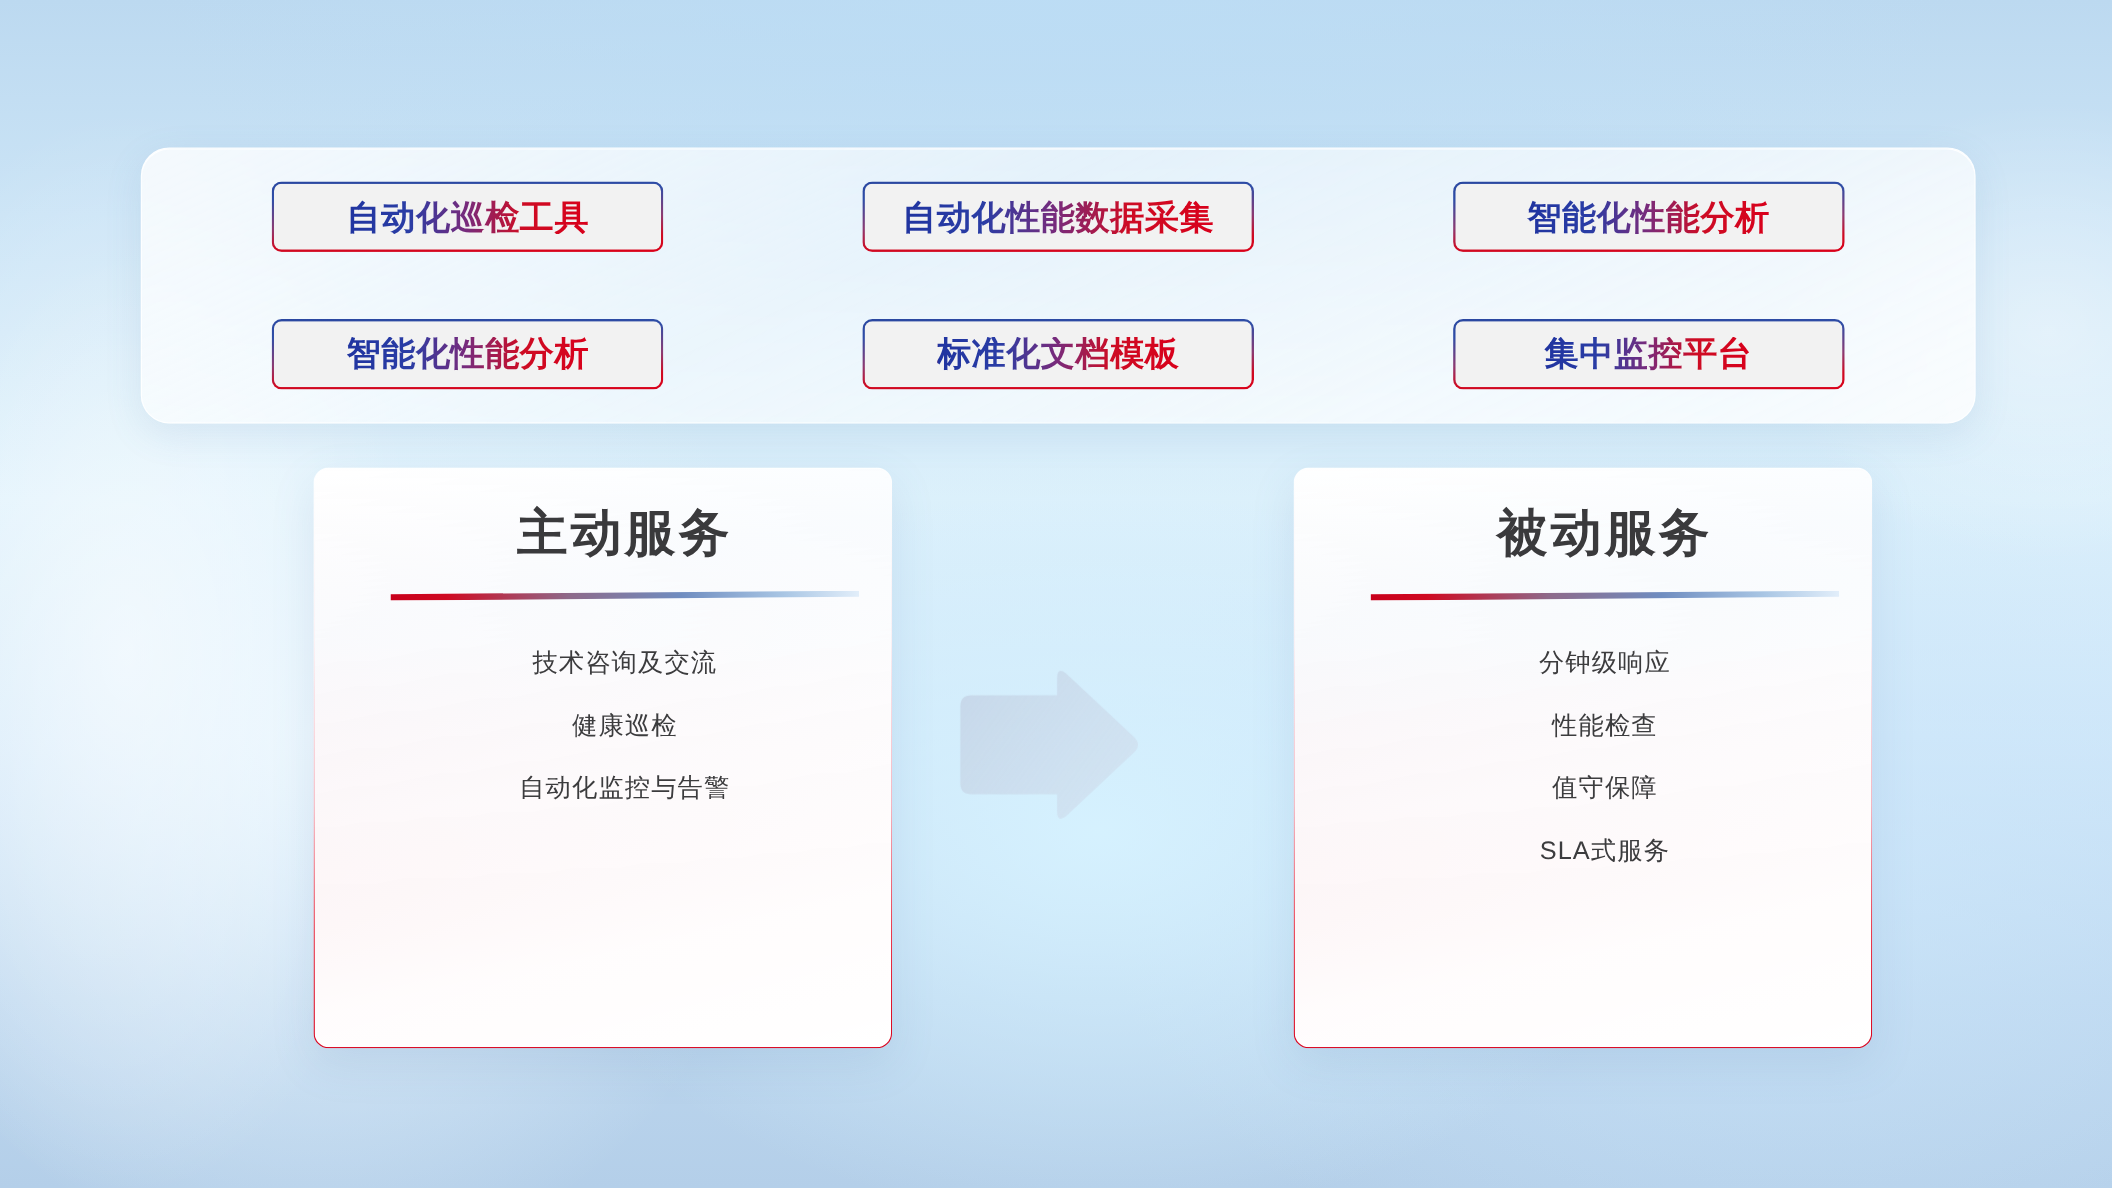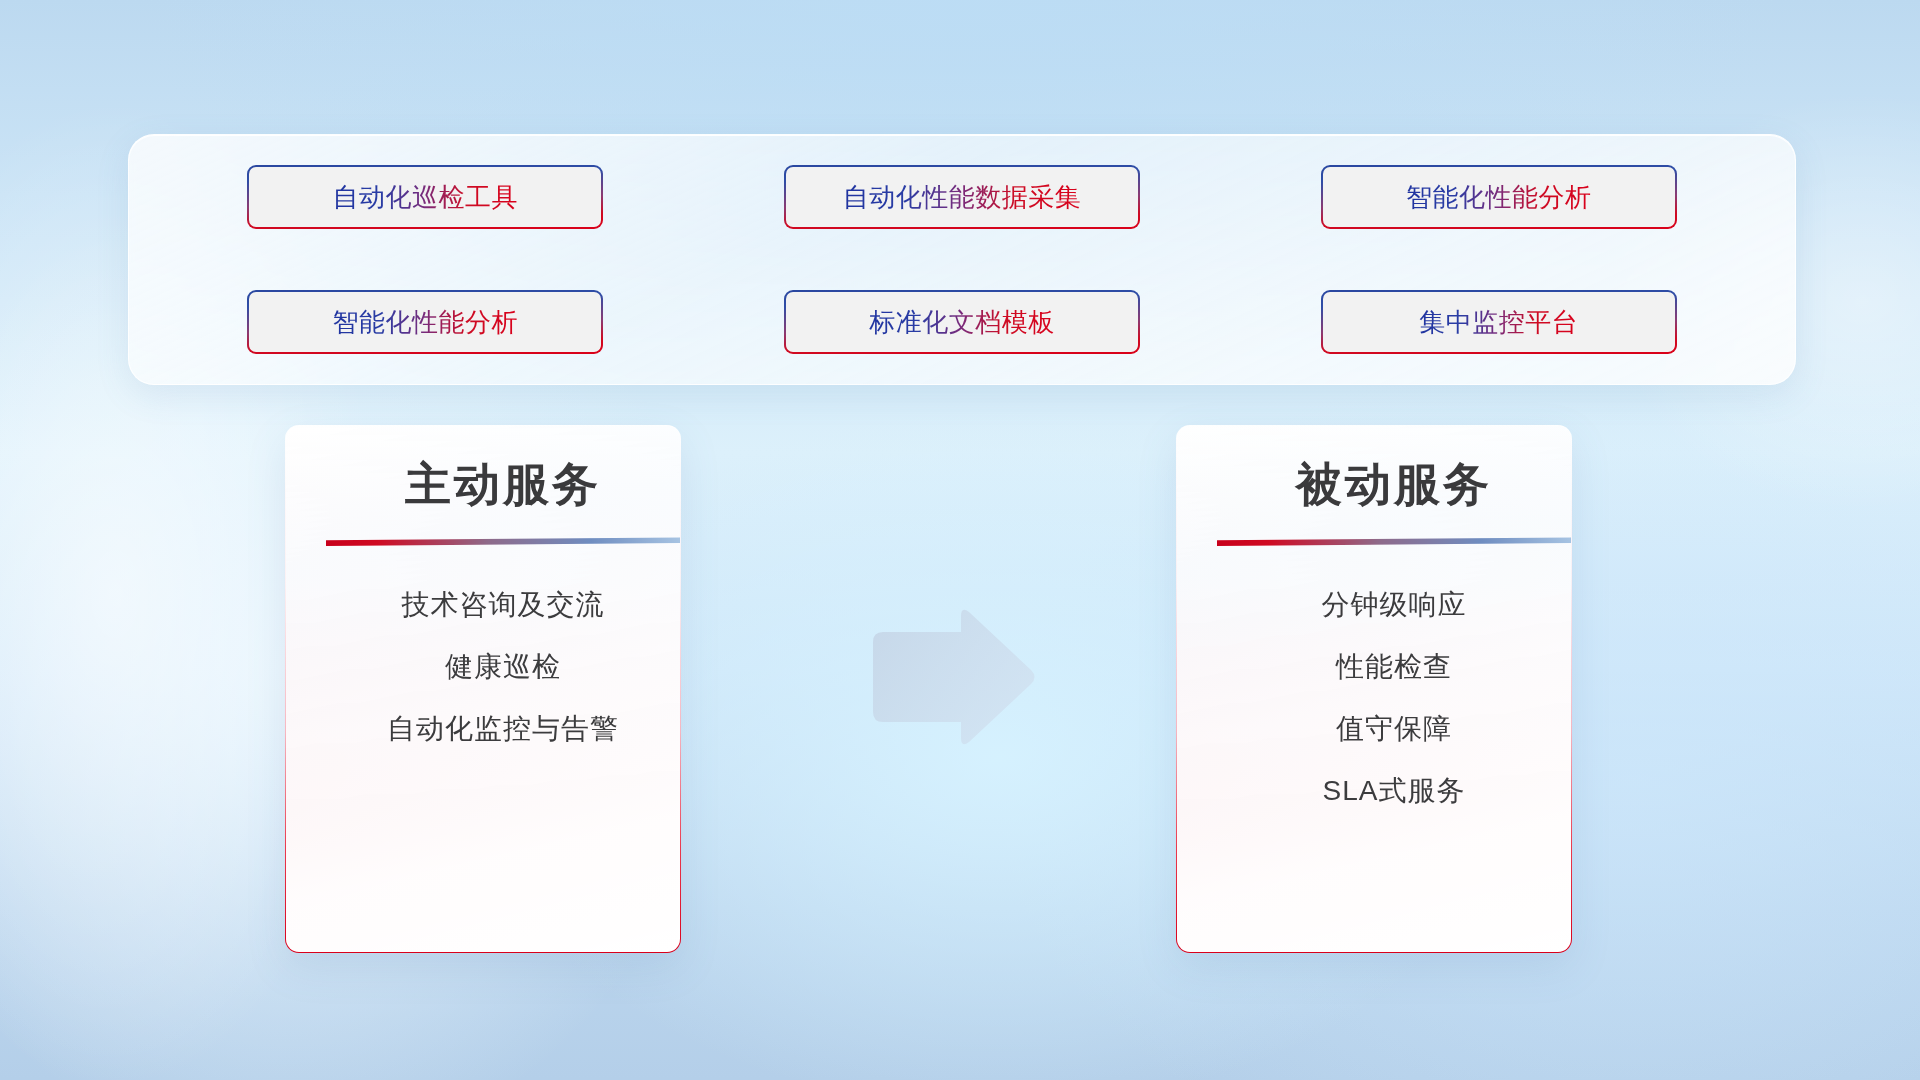--- a/index.html
+++ b/index.html
@@ -71,22 +71,22 @@
     background:
       linear-gradient(#f2f2f2, #f2f2f2) padding-box,
       linear-gradient(178deg, #2a47a0 0%, #2f4da6 22%, #8b3a72 56%, #cf0a22 80%, #da0018 100%) border-box;
     border: 2px solid transparent;
     display: flex;
     align-items: center;
     justify-content: center;
     box-sizing: border-box;
   }
   .pill-label {
-    font-size: 26px;
-    font-weight: 400;
+    font-size: 31px;
+    font-weight: 700;
     letter-spacing: 0.5px;
     line-height: 1;
     background: linear-gradient(90deg, #2034a0 0%, #2a3da5 26%, #7a2a7a 50%, #cd0c24 72%, #d9001b 100%);
     -webkit-background-clip: text;
     background-clip: text;
     color: transparent;
     -webkit-text-fill-color: transparent;
     white-space: nowrap;
   }
 
@@ -96,21 +96,21 @@
     left: 869px;
     top: 608px;
     width: 170px;
     height: 140px;
   }
   .arrow-wrap svg { display: block; width: 170px; height: 140px; }
 
   
   .card {
     position: absolute;
-    width: 396px;
+    width: 526px;
     height: 528px;
     top: 425px;
     border-radius: 14px;
     background:
       linear-gradient(168deg,
         rgba(255,255,255,0.58) 0%,
         rgba(248,252,255,0.80) 24%,
         rgba(253,254,255,0.93) 52%,
         rgba(255,255,255,0.99) 78%,
         #ffffff 100%) padding-box,
@@ -147,21 +147,21 @@
   }
   .divider svg { display: block; width: 426px; height: 9px; }
 
   .card-list {
     list-style: none;
     margin: 0;
     padding: 28px 0 0 0;
     text-align: center;
   }
   .card-list li {
-    font-size: 28px;
+    font-size: 23px;
     color: #3c3c3e;
     line-height: 1;
     padding: 17px 0;
     letter-spacing: 1px;
   }
 </style>
 </head>
 <body>
 
 <div id="bg"></div>

